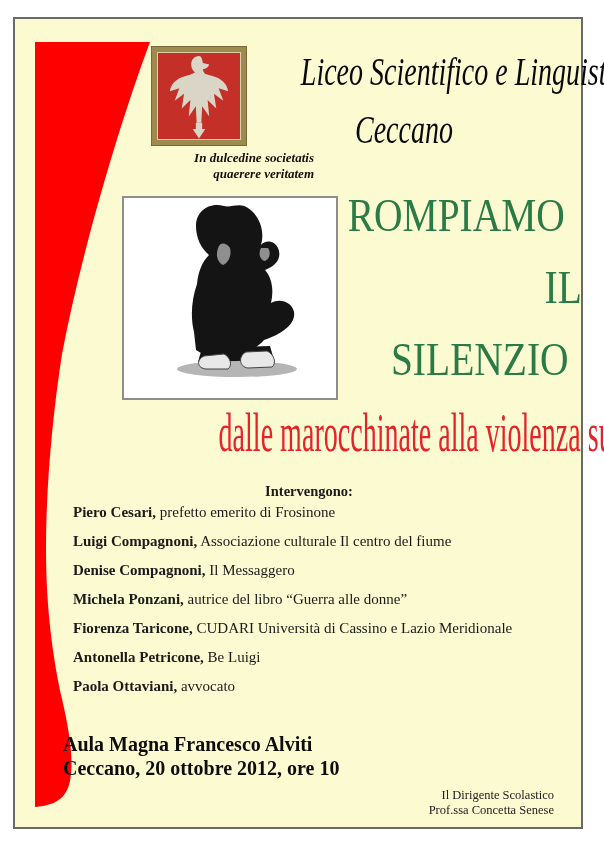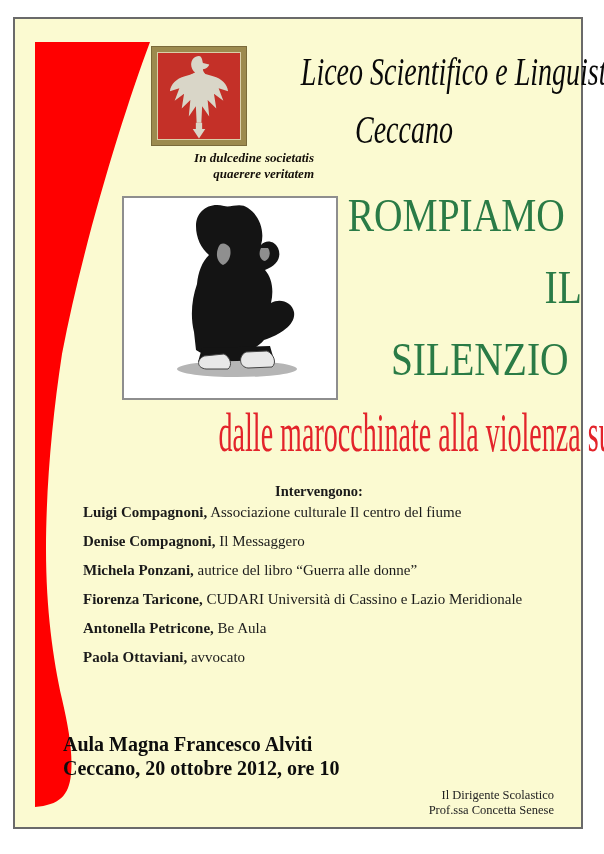--- a/index.html
+++ b/index.html
@@ -58,21 +58,21 @@
   .main-title .line { display:block; }
   .main-title .condense { display:inline-block; transform:scaleX(0.84); transform-origin:50% 50%; }
 
   .subtitle {
     left:0; right:0; top:384px;
     text-align:center; color:#E3242B;
     font-size:51px; line-height:60px; white-space:nowrap;
   }
   .subtitle .condense { display:inline-block; transform:scale(0.55,1.06); transform-origin:50% 50%; }
 
-  .speakers { left:68px; top:464px; width:472px; font-size:15px; color:#1a1a1a; }
+  .speakers { left:58px; top:464px; width:472px; font-size:15px; color:#1a1a1a; }
   .speakers .heading { text-align:center; font-weight:bold; font-size:14.5px; margin-bottom:5px; }
   .speaker { margin-bottom:13.5px; line-height:15.5px; }
   .sp-name { font-weight:bold; }
   .sp-italic { }
 
   .venue {
     left:48px; right:0; top:713px;
     text-align:left; font-weight:bold; color:#0d0d0d;
     font-size:20px; line-height:24px;
   }
@@ -141,38 +141,42 @@
   </div>
 
   <div class="layer subtitle">
     <span class="condense">dalle marocchinate alla violenza sulle donne</span>
   </div>
 
   <div class="layer speakers">
     <div class="heading">Intervengono:</div>
 
     <div class="speaker">
+      <span class="sp-name">Piero Cesari,</span>
+      <span class="sp-role">prefetto emerito di Frosinone</span><span class="sp-italic"></span><span></span>
+    </div>
+    <div class="speaker">
       <span class="sp-name">Luigi Compagnoni,</span>
       <span class="sp-role">Associazione culturale Il centro del fiume</span><span class="sp-italic"></span><span></span>
     </div>
     <div class="speaker">
       <span class="sp-name">Denise Compagnoni,</span>
       <span class="sp-role">Il Messaggero</span><span class="sp-italic"></span><span></span>
     </div>
     <div class="speaker">
       <span class="sp-name">Michela Ponzani,</span>
       <span class="sp-role">autrice del libro </span><span class="sp-italic">“Guerra alle donne”</span><span></span>
     </div>
     <div class="speaker">
       <span class="sp-name">Fiorenza Taricone,</span>
       <span class="sp-role">CUDARI Università di Cassino e Lazio  Meridionale</span><span class="sp-italic"></span><span></span>
     </div>
     <div class="speaker">
       <span class="sp-name">Antonella Petricone,</span>
-      <span class="sp-role">Be Aula</span><span class="sp-italic"></span><span></span>
+      <span class="sp-role">Be Luigi</span><span class="sp-italic"></span><span></span>
     </div>
     <div class="speaker">
       <span class="sp-name">Paola Ottaviani,</span>
       <span class="sp-role">avvocato</span><span class="sp-italic"></span><span></span>
     </div>
   </div>
 
   <div class="layer venue">
     <div>Aula Magna Francesco Alviti</div>
     <div>Ceccano, 20 ottobre 2012, ore 10</div>

